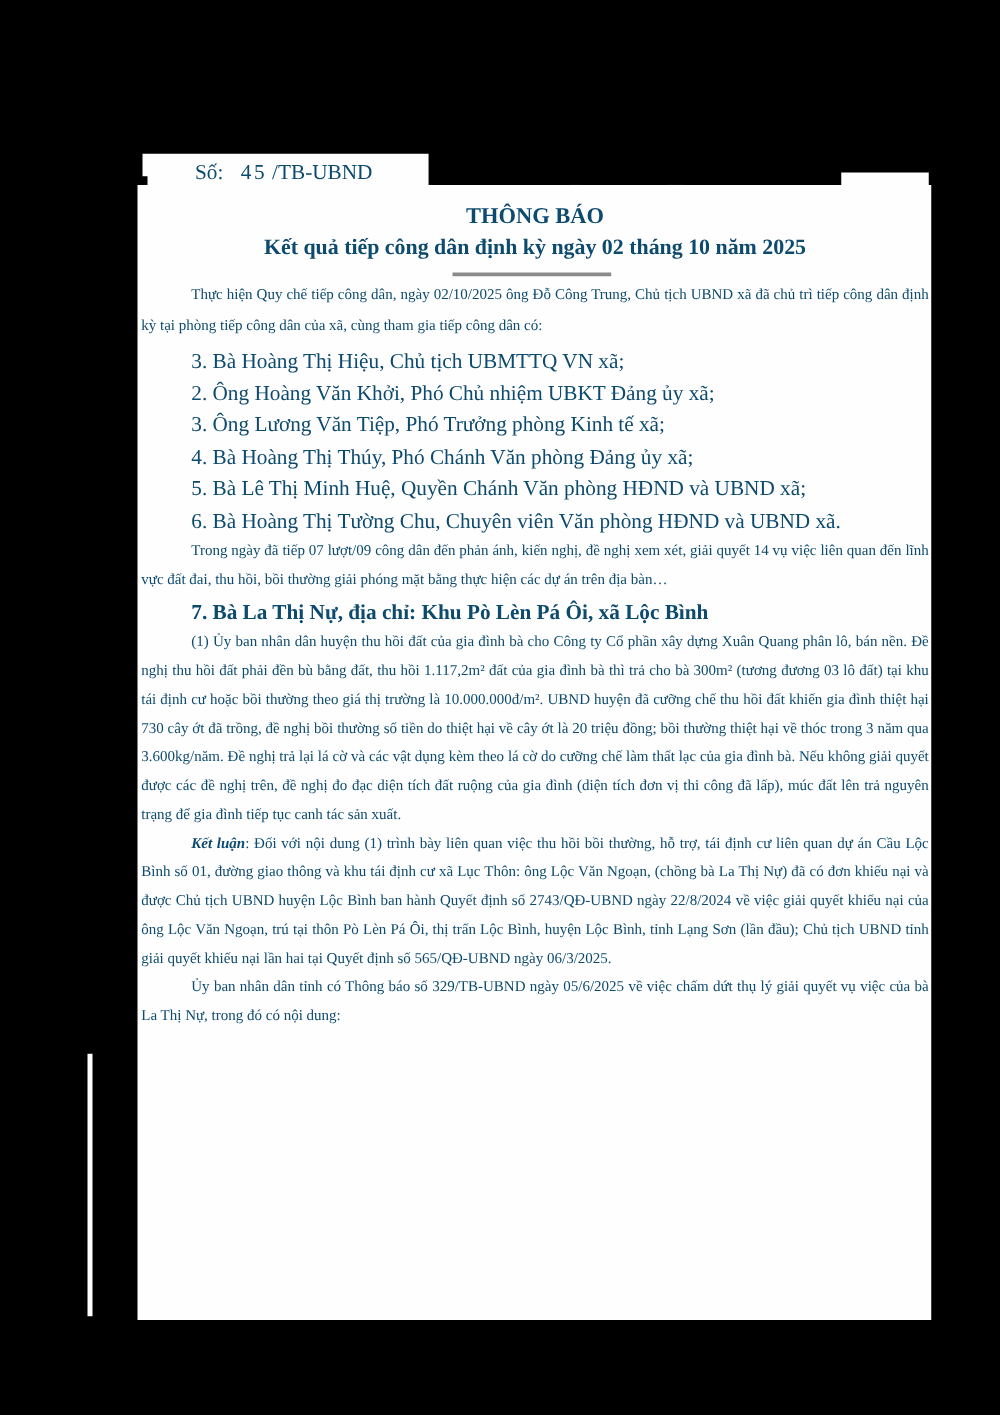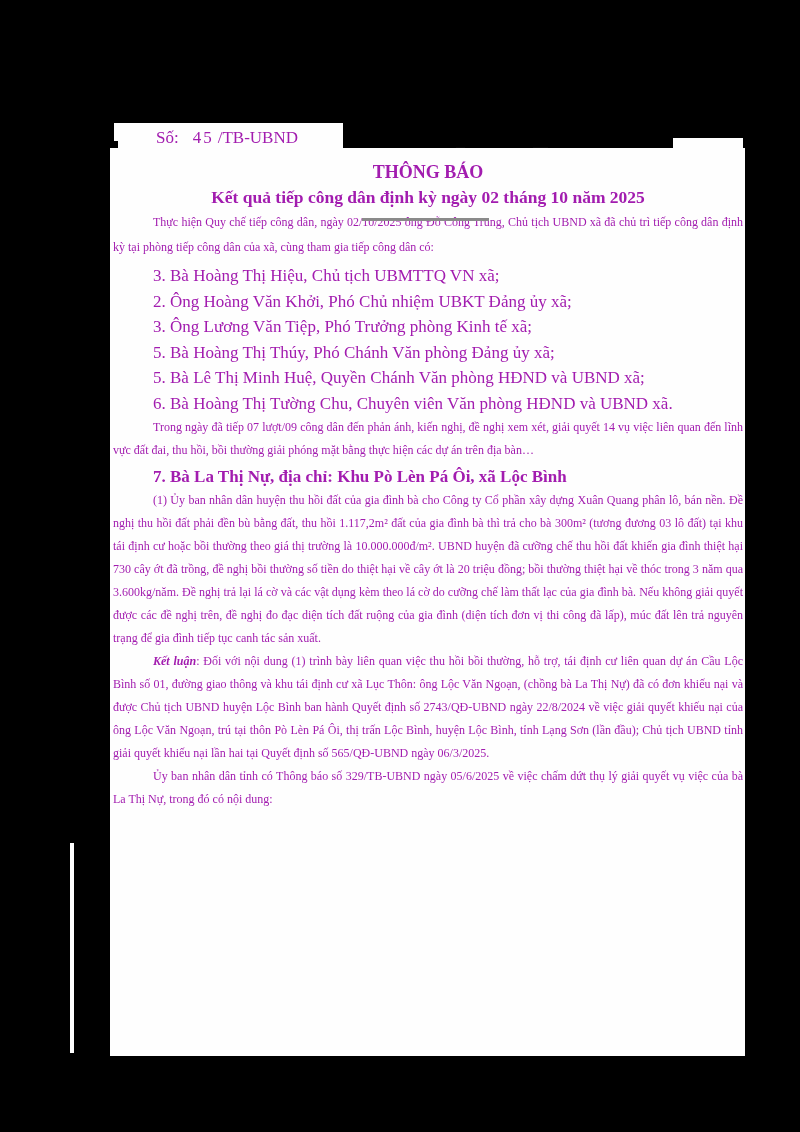--- a/index.html
+++ b/index.html
@@ -1,18 +1,18 @@
 <!DOCTYPE html>
 <html><head>
 <meta charset="utf-8">
 <style>
   html,body{margin:0;padding:0;background:#000;}
   #canvas{
     position:relative;width:800px;height:1132px;background:#000;overflow:hidden;
-    font-family:"Liberation Serif","DejaVu Serif",serif;color:#a21caf;border-radius:19px;
+    font-family:"Liberation Serif","DejaVu Serif",serif;color:#0c4a6e;border-radius:19px;
   }
   .page{
     position:absolute;left:110px;top:148px;width:635px;height:908px;
     background:#fefefe;overflow:hidden;
   }
   .page-inner{padding:12px 2px 0 3px;}
   .doc-number-box{
     position:absolute;left:114px;top:123px;width:229px;height:30px;
     background:#fefefe;display:flex;align-items:center;padding-left:42px;box-sizing:border-box;
     font-size:17px;
@@ -32,21 +32,21 @@
   .remnants i:nth-child(5){left:71px;top:2px;width:14px;height:5px;}
   .remnants i:nth-child(6){left:92px;top:1px;width:18px;height:5px;}
   .remnants i:nth-child(7){left:117px;top:2px;width:10px;height:4px;}
   .remnants i:nth-child(8){left:133px;top:0;width:15px;height:6px;}
   .remnants i:nth-child(9){left:155px;top:2px;width:20px;height:4px;}
   .remnants i:nth-child(10){left:182px;top:1px;width:8px;height:4px;}
   .remnants i:nth-child(11){left:196px;top:2px;width:14px;height:3px;}
   .remnants i:nth-child(12){left:218px;top:1px;width:10px;height:4px;}
   .remnants i:nth-child(13){left:236px;top:2px;width:16px;height:3px;}
 
-  .title-block{text-align:center;font-weight:bold;line-height:25px;}
+  .title-block{text-align:center;font-weight:bold;line-height:25px;margin-bottom:13px;}
   .doc-title{font-size:18px;}
   .doc-subtitle{font-size:17.5px;}
   .title-underline{position:absolute;left:362px;top:218px;width:127px;height:3px;background:#8a8a8a;}
 
   .para{
     font-size:12px;line-height:23px;text-align:justify;text-indent:40px;margin:0;
   }
   .intro-para{line-height:25px;margin-bottom:3px;}
   .attendees{margin:0;}
   .attendee{font-size:17px;line-height:25.5px;padding-left:40px;}
@@ -95,21 +95,21 @@
         <div class="doc-title">THÔNG BÁO</div>
         <div class="doc-subtitle">Kết quả tiếp công dân định kỳ ngày 02 tháng 10 năm 2025</div>
       </div>
 
       <p class="para intro-para">Thực hiện Quy chế tiếp công dân, ngày 02/10/2025 ông Đỗ Công Trung, Chủ tịch UBND xã đã chủ trì tiếp công dân định kỳ tại phòng tiếp công dân của xã, cùng tham gia tiếp công dân có:</p>
 
       <div class="attendees">
           <div class="attendee">3. Bà Hoàng Thị Hiệu, Chủ tịch UBMTTQ VN xã;</div>
           <div class="attendee">2. Ông Hoàng Văn Khởi, Phó Chủ nhiệm UBKT Đảng ủy xã;</div>
           <div class="attendee">3. Ông Lương Văn Tiệp, Phó Trưởng phòng Kinh tế xã;</div>
-          <div class="attendee">5. Bà Hoàng Thị Thúy, Phó Chánh Văn phòng Đảng ủy xã;</div>
+          <div class="attendee">4. Bà Hoàng Thị Thúy, Phó Chánh Văn phòng Đảng ủy xã;</div>
           <div class="attendee">5. Bà Lê Thị Minh Huệ, Quyền Chánh Văn phòng HĐND và UBND xã;</div>
           <div class="attendee">6. Bà Hoàng Thị Tường Chu, Chuyên viên Văn phòng HĐND và UBND xã.</div>
         </div>
 
       <p class="para">Trong ngày đã tiếp 07 lượt/09 công dân đến phản ánh, kiến nghị, đề nghị xem xét, giải quyết 14 vụ việc liên quan đến lĩnh vực đất đai, thu hồi, bồi thường giải phóng mặt bằng thực hiện các dự án trên địa bàn…</p>
 
       <div class="sec-heading">7. Bà La Thị Nự, địa chỉ: Khu Pò Lèn Pá Ôi, xã Lộc Bình</div>
 
       <p class="para">(1) Ủy ban nhân dân huyện thu hồi đất của gia đình bà cho Công ty Cổ phần xây dựng Xuân Quang phân lô, bán nền. Đề nghị thu hồi đất phải đền bù bằng đất, thu hồi 1.117,2m² đất của gia đình bà thì trả cho bà 300m² (tương đương 03 lô đất) tại khu tái định cư hoặc bồi thường theo giá thị trường là 10.000.000đ/m². UBND huyện đã cưỡng chế thu hồi đất khiến gia đình thiệt hại 730 cây ớt đã trồng, đề nghị bồi thường số tiền do thiệt hại về cây ớt là 20 triệu đồng; bồi thường thiệt hại về thóc trong 3 năm qua 3.600kg/năm. Đề nghị trả lại lá cờ và các vật dụng kèm theo lá cờ do cưỡng chế làm thất lạc của gia đình bà. Nếu không giải quyết được các đề nghị trên, đề nghị đo đạc diện tích đất ruộng của gia đình (diện tích đơn vị thi công đã lấp), múc đất lên trả nguyên trạng để gia đình tiếp tục canh tác sản xuất.</p>
 

